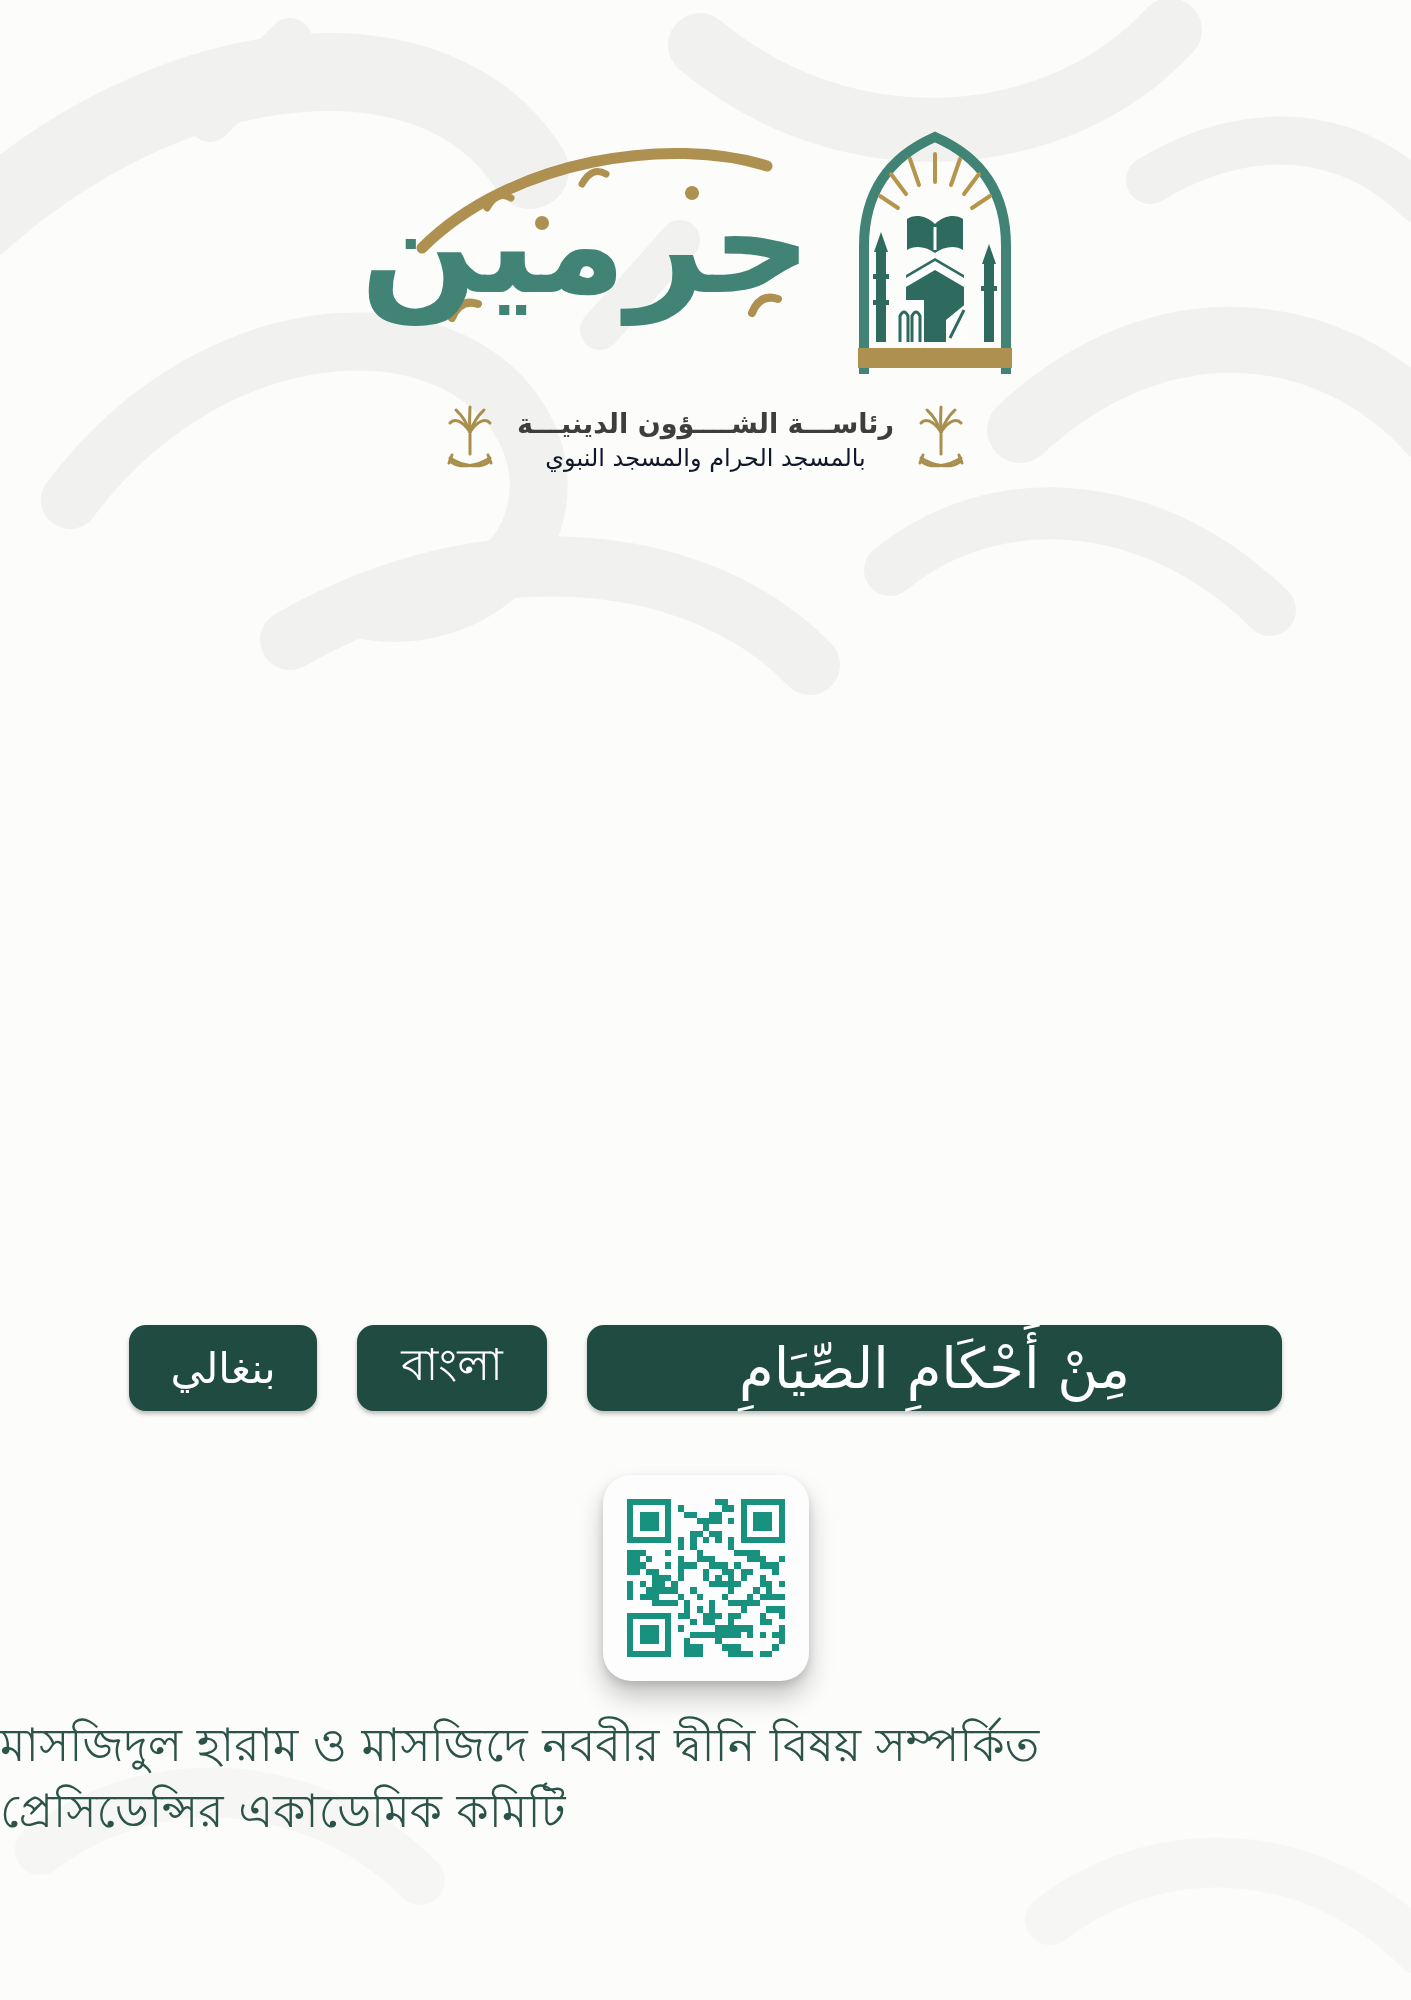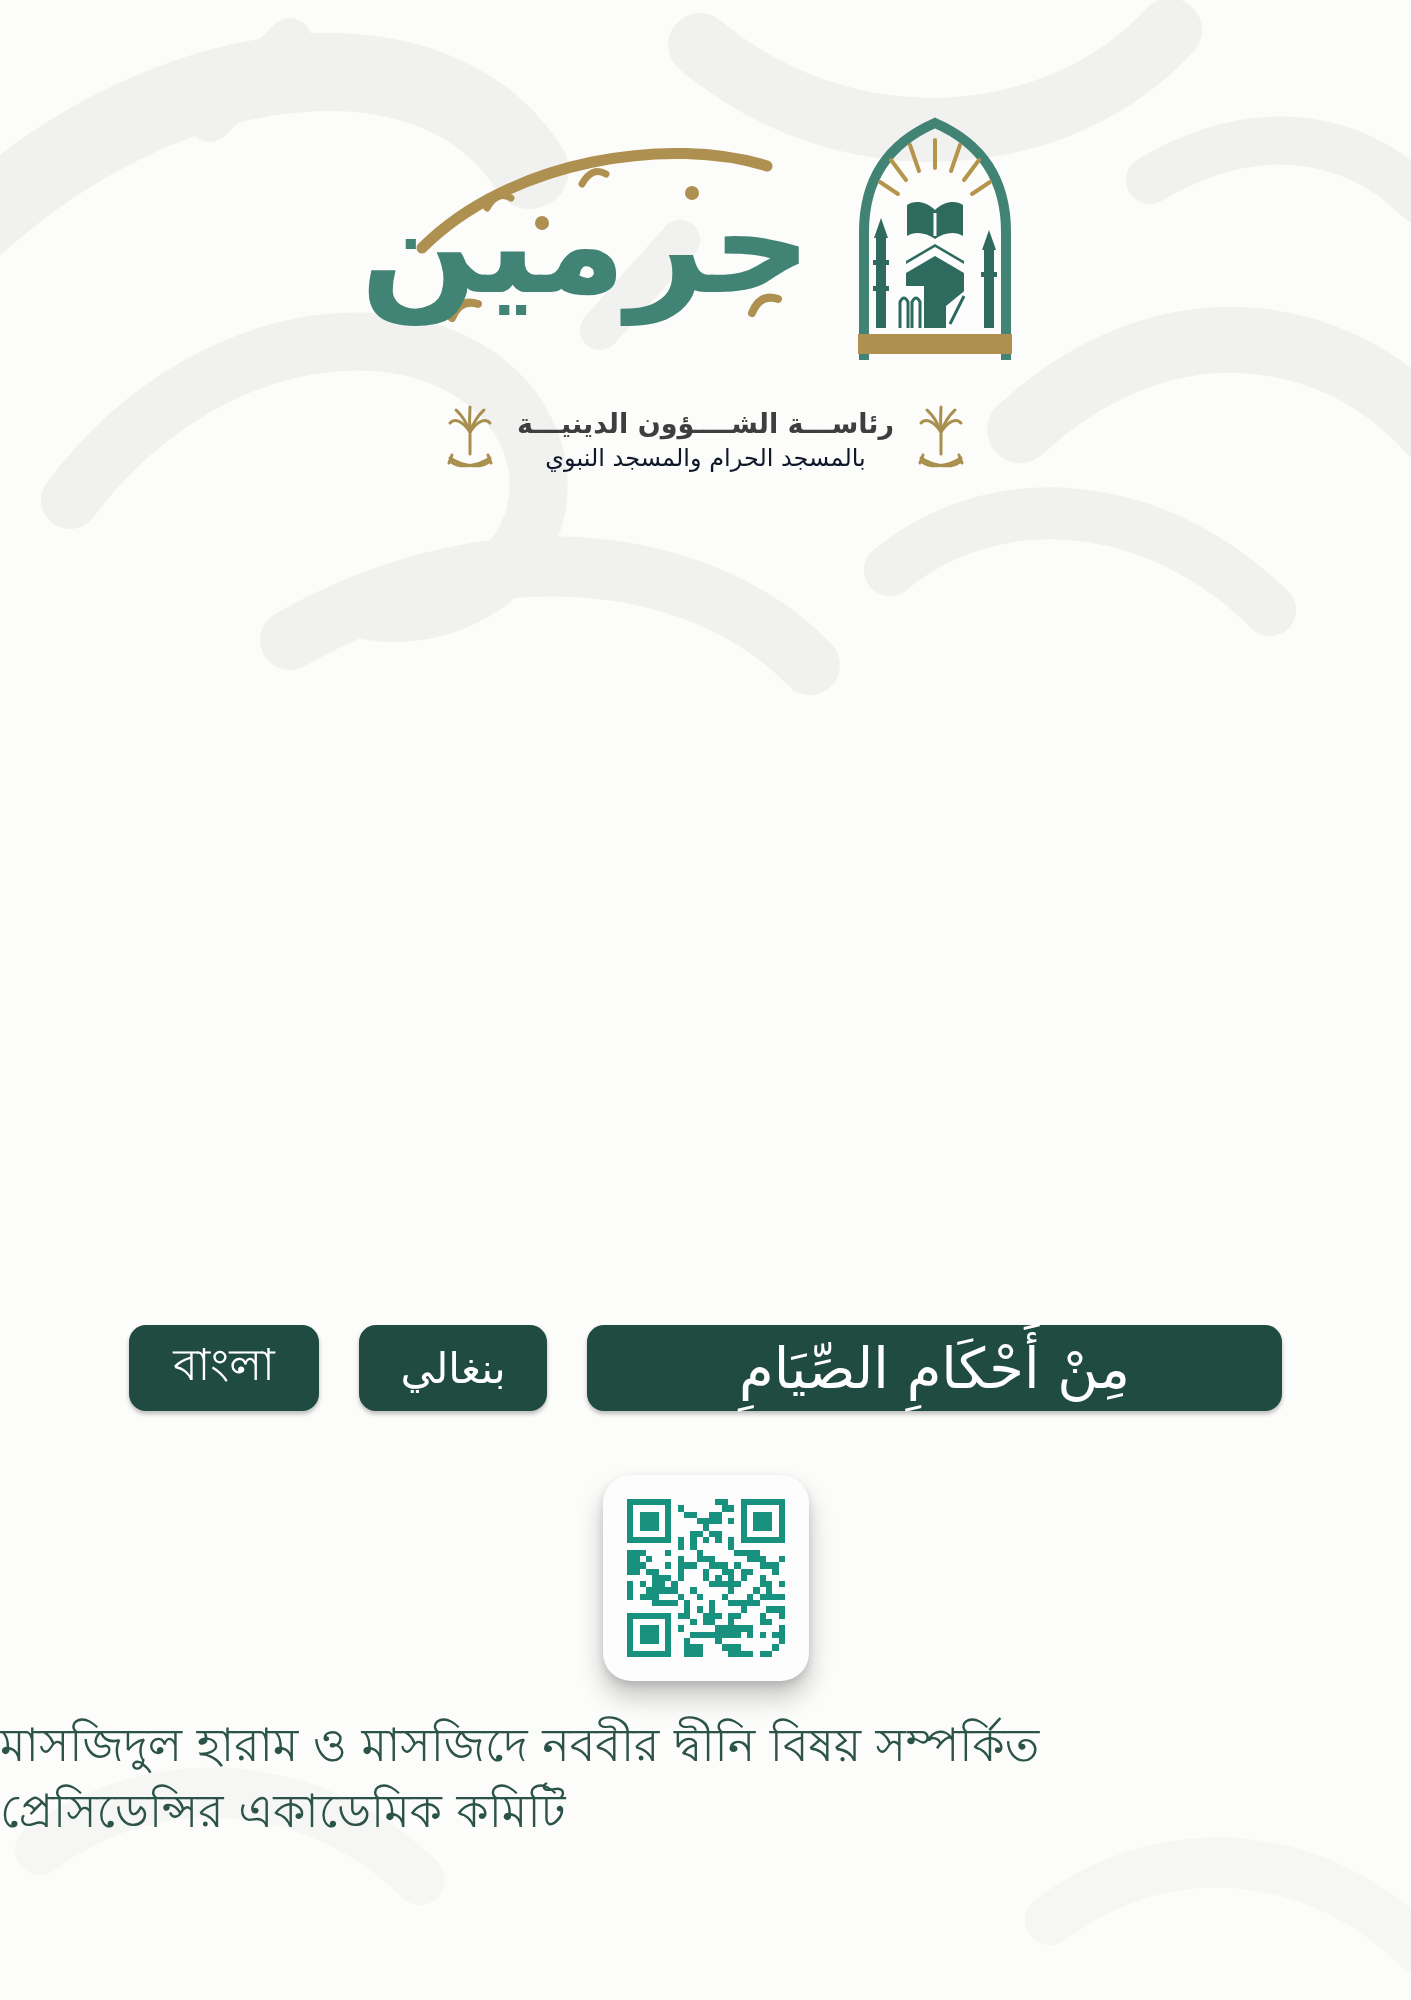--- a/index.html
+++ b/index.html
@@ -9,21 +9,21 @@
   .page{
     position:relative; width:1411px; height:2000px; margin:0 auto;
     background:var(--page-bg,#FCFCFB); overflow:hidden;
   }
 
   
   .watermark{ position:absolute; inset:0; pointer-events:none; }
 
   
   .header{ position:absolute; top:88px; left:0; width:100%; text-align:center; }
-  .logo-row{ display:flex; justify-content:center; align-items:flex-start; gap:28px; height:300px; }
+  .logo-row{ display:flex; justify-content:center; align-items:center; gap:28px; height:300px; }
   .wordmark-wrap{ position:relative; width:430px; height:300px; }
   .wordmark-swash{ position:absolute; inset:0; }
   .wordmark-text{
     position:absolute; right:10px; top:88px; width:100%;
     font-size:138px; line-height:1; color:var(--logo-teal,#418374);
     font-weight:bold; direction:rtl;
   }
   .emblem{ margin-top:22px; }
 
   .org-row{ margin-top:14px; display:flex; justify-content:center; align-items:center; gap:24px; }
@@ -199,22 +199,22 @@
         <path d="M23 28 C22 16 23 9 23 5"></path>
         <path d="M3 56 C14 63 32 68 43 59"></path>
         <path d="M43 56 C32 63 14 68 3 59"></path>
         <path d="M5 53 L2 61 M41 53 L44 61"></path>
       </svg>
     </div>
   </header>
 
 
   <section class="badges">
+    <div class="pill ar-pill">بنغالي</div>
     <div class="pill bn-pill">বাংলা</div>
-    <div class="pill ar-pill">بنغالي</div>
     <div class="pill wide-pill">مِنْ أَحْكَامِ الصِّيَامِ</div>
   </section>
 
   <div class="qr-tile">
     <svg id="qr-svg" viewBox="0 0 25 25" shape-rendering="crispEdges">
         <rect x="0" y="0" width="1" height="1" fill="#18917F"></rect>
         <rect x="1" y="0" width="1" height="1" fill="#18917F"></rect>
         <rect x="2" y="0" width="1" height="1" fill="#18917F"></rect>
         <rect x="3" y="0" width="1" height="1" fill="#18917F"></rect>
         <rect x="4" y="0" width="1" height="1" fill="#18917F"></rect>

